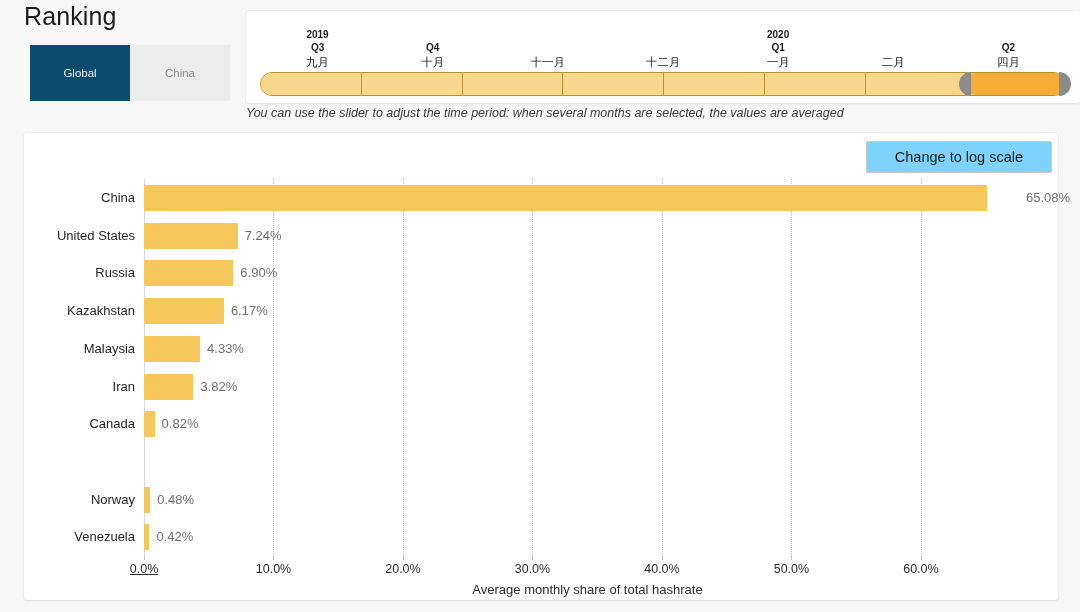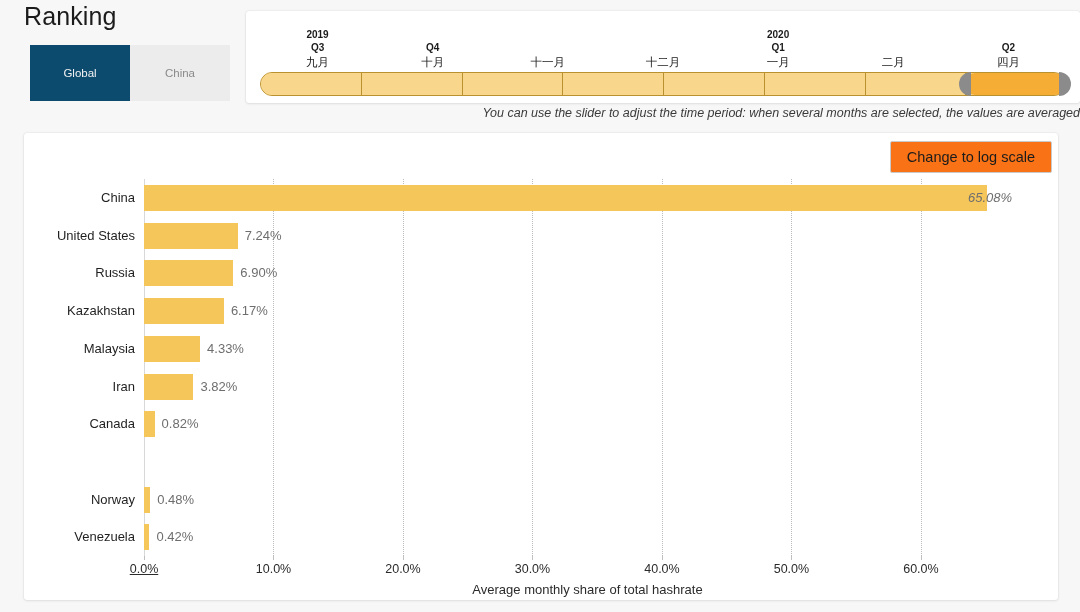--- a/index.html
+++ b/index.html
@@ -99,40 +99,40 @@
     background: #8b8b8b;
     z-index: 4;
   }
   .handle.left  { left: -6px;  border-top-left-radius: 12px;  border-bottom-left-radius: 12px; }
   .handle.right { right: -6px; border-top-right-radius: 12px; border-bottom-right-radius: 12px; }
 
   .slider-hint {
     position: absolute;
     left: 246px; top: 106px;
     width: 834px;
-    text-align: right;
+    text-align: left;
     font-size: 12.5px;
     font-style: italic;
     color: #3a3a3a;
   }
 
   
   .chart-card {
     position: absolute;
     left: 24px; top: 133px;
     width: 1034px; height: 467px;
     background: #ffffff;
     border-radius: 3px;
     box-shadow: 0 0 2px rgba(0,0,0,.13), 0 1px 3px rgba(0,0,0,.07);
   }
   .log-btn {
     position: absolute;
     right: 6px; top: 8px;
-    padding: 7px 16px;
-    background: #f97316;
+    padding: 7px 28px;
+    background: #7dd3fc;
     border: 1px solid #c9c9c9;
     border-radius: 2px;
     font-size: 14.5px;
     color: #1b1b1b;
     cursor: pointer;
     font-family: "Liberation Sans", sans-serif;
   }
 
   
   .plot {
@@ -279,21 +279,21 @@
           <div class="gridline" style="left: 258.978px;"></div>
           <div class="gridline" style="left: 388.467px;"></div>
           <div class="gridline" style="left: 517.956px;"></div>
           <div class="gridline" style="left: 647.445px;"></div>
           <div class="gridline" style="left: 776.934px;"></div>
         </div>
       <div class="bars" id="bars">
           <div class="bar-row" style="top: 0px; height: 37.7px;">
             <div class="bar-label">China</div>
             <div class="bar" style="width: 842.715px; background: rgb(245, 198, 90);"></div>
-            <div class="bar-value" style="left: 824px; font-style: italic;">65.08%</div>
+            <div class="bar-value" style="left: 882px;">65.08%</div>
           </div>
           <div class="bar-row" style="top: 37.7px; height: 37.7px;">
             <div class="bar-label">United States</div>
             <div class="bar" style="width: 93.7501px; background: rgb(245, 198, 90);"></div>
             <div class="bar-value" style="left: 100.75px;">7.24%</div>
           </div>
           <div class="bar-row" style="top: 75.4px; height: 37.7px;">
             <div class="bar-label">Russia</div>
             <div class="bar" style="width: 89.3474px; background: rgb(245, 198, 90);"></div>
             <div class="bar-value" style="left: 96.3474px;">6.90%</div>

